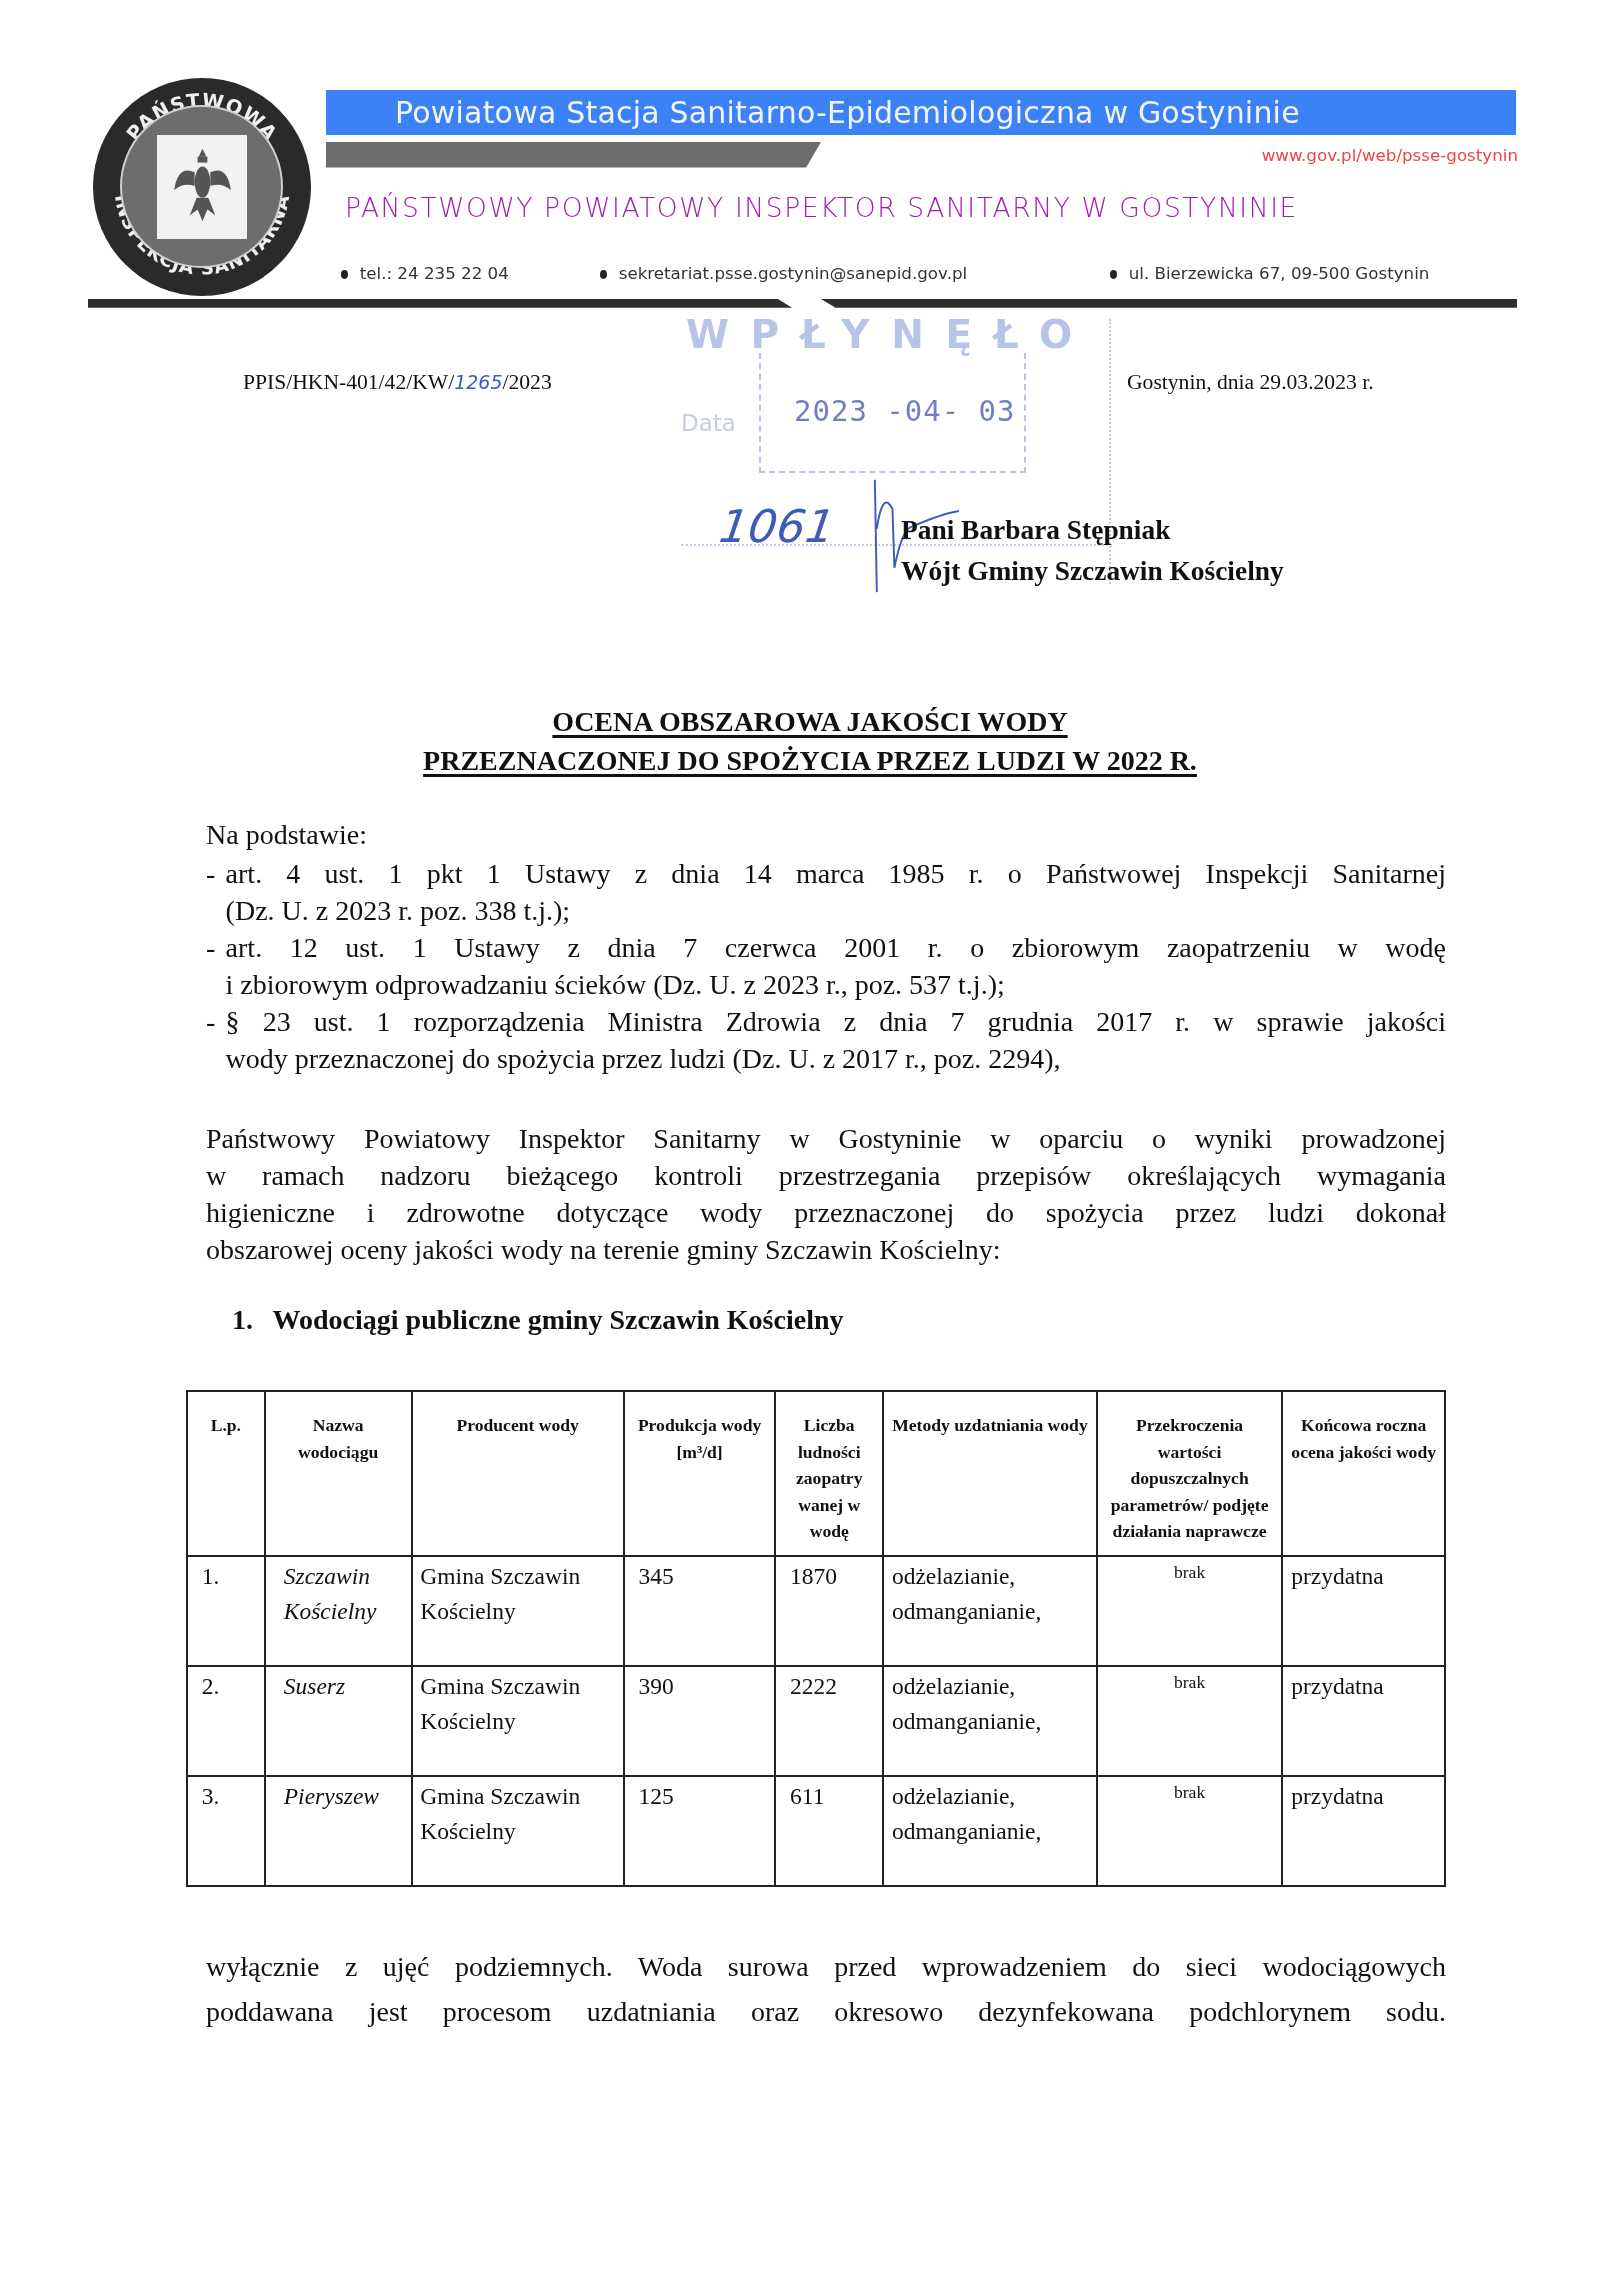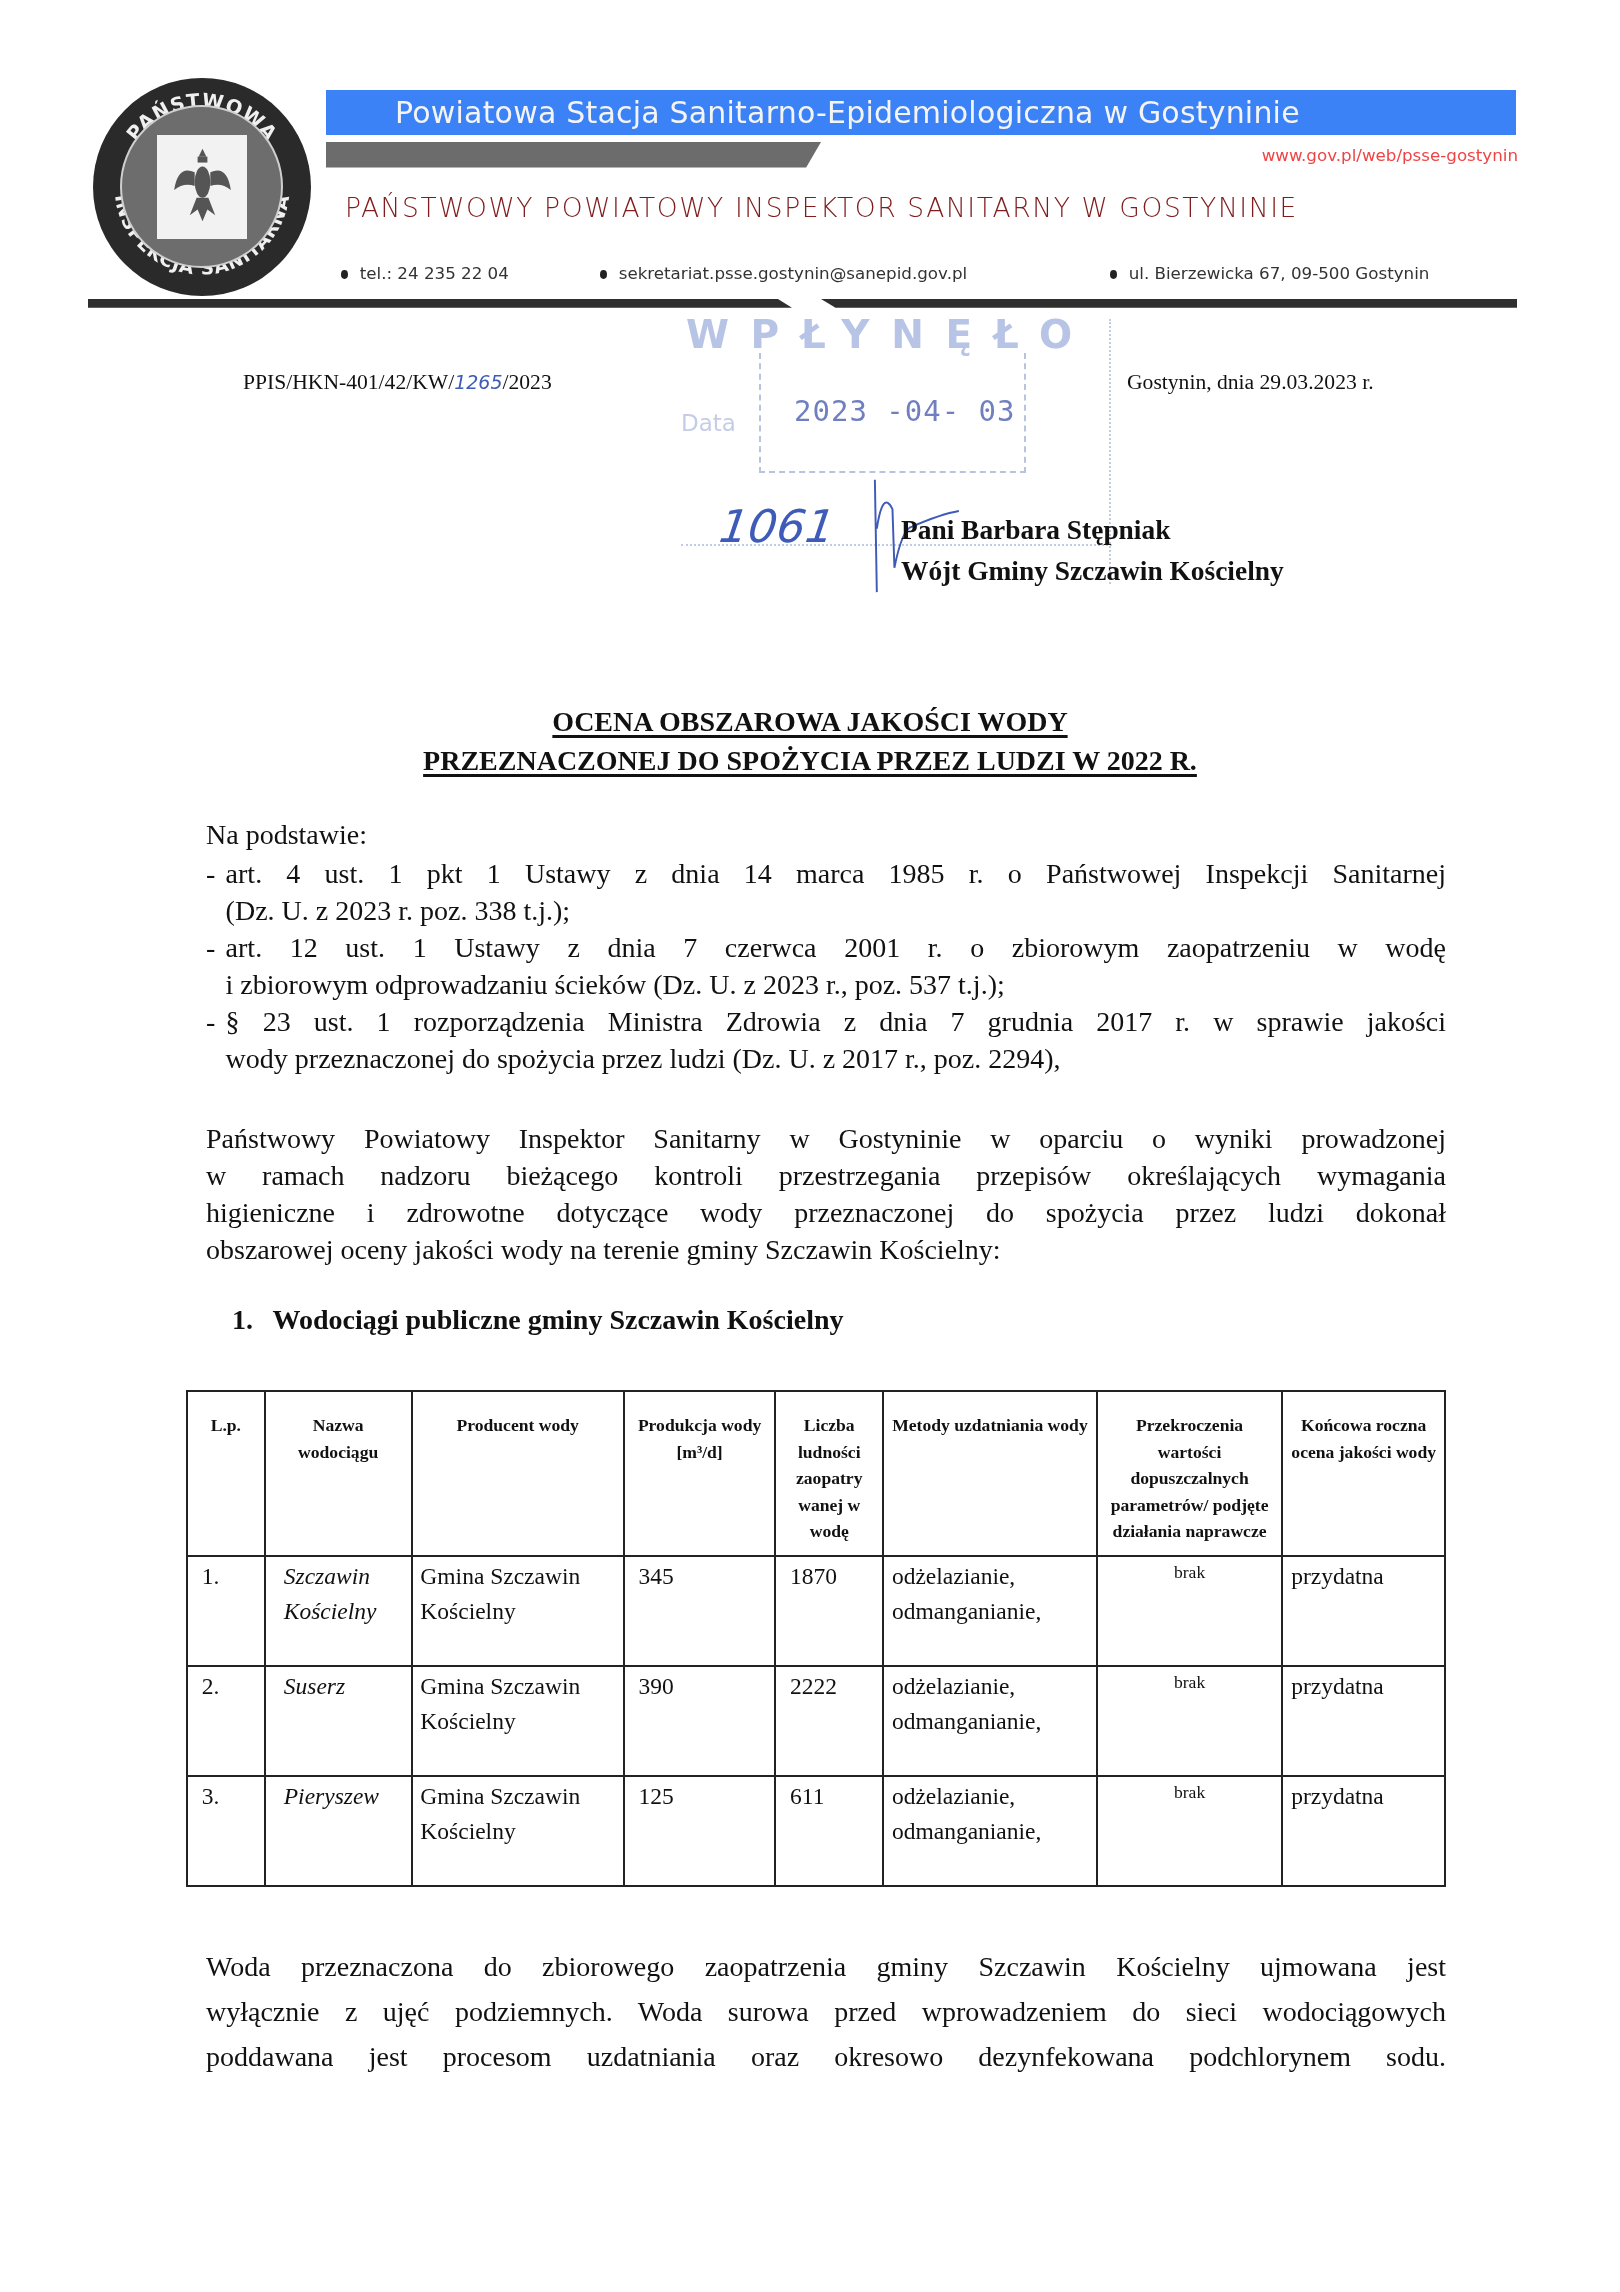--- a/index.html
+++ b/index.html
@@ -32,21 +32,21 @@
     }
     .bar2 {
       left: 326px; top: 142px; width: 495px; height: 25.5px; background: #6c6c6c;
       clip-path: polygon(0 0, 100% 0, 97% 100%, 0 100%);
     }
     .web {
       right: 102px; top: 145px; font-family: "DejaVu Sans", sans-serif; font-size: 16.7px; color: #ef4444;
     }
     .inspector {
       left: 345px; top: 192px; font-family: "DejaVu Sans", sans-serif; font-size: 26.5px;
-      color: #7f1d1d; letter-spacing: 1.6px; font-weight: 300;
+      color: #a21caf; letter-spacing: 1.6px; font-weight: 300;
     }
     .contact {
       top: 263px; font-family: "DejaVu Sans", sans-serif; font-size: 16.7px; color: #333;
     }
     .contact .dot { display: inline-block; width: 6.9px; height: 8.8px; border-radius: 50%; background: #222; margin-right: 11.8px; vertical-align: middle; }
     .rule-l {
       left: 88px; top: 299px; width: 704px; height: 8.8px; background: #2f2f2f;
       clip-path: polygon(0 0, 98% 0, 100% 100%, 0 100%);
     }
     .rule-r {
@@ -273,17 +273,16 @@
       <td class="prod">125</td>
       <td class="num">611</td>
       <td>odżelazianie, odmanganianie,</td>
       <td class="small">brak</td>
       <td>przydatna</td>
     </tr>
   </tbody>
 </table>
 
 <div class="abs body-text para2">
-  <span class="line">Woda przeznaczona do zbiorowego zaopatrzenia gminy Szczawin Kościelny ujmowana jest</span>
   <span class="line">wyłącznie z ujęć podziemnych. Woda surowa przed wprowadzeniem do sieci wodociągowych</span>
   <span class="line">poddawana jest procesom uzdatniania oraz okresowo dezynfekowana podchlorynem sodu.</span>
 </div>
 
 
 </body></html>

